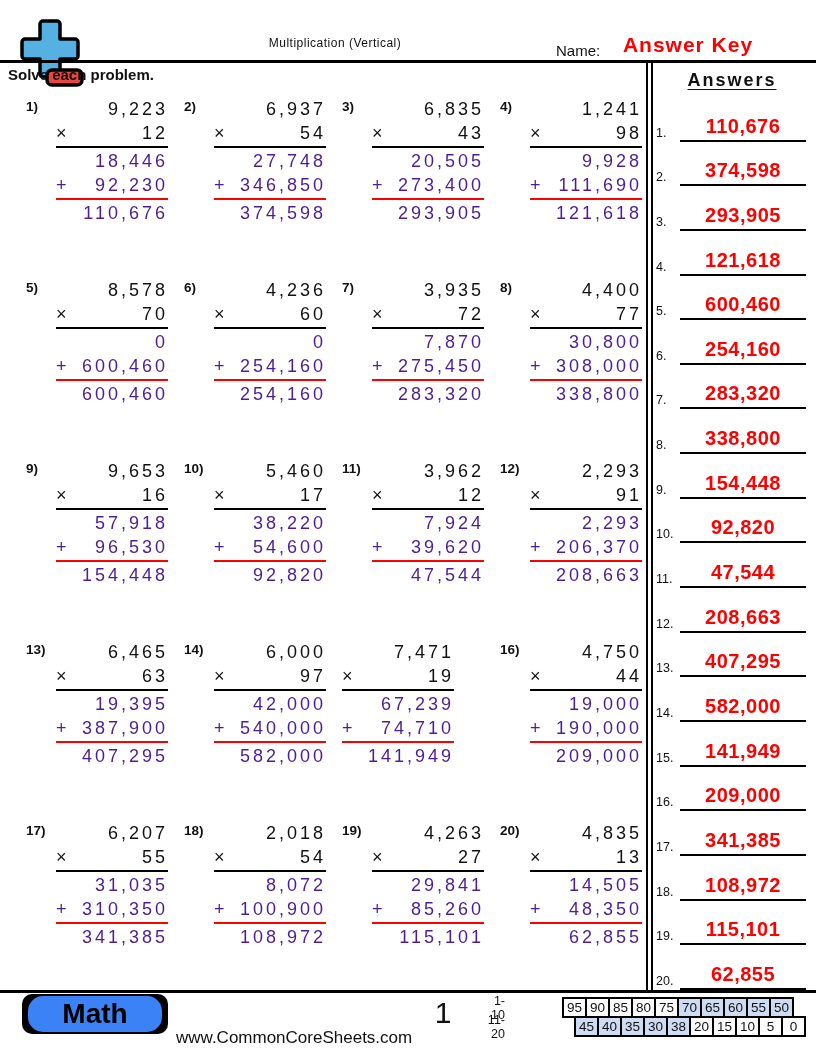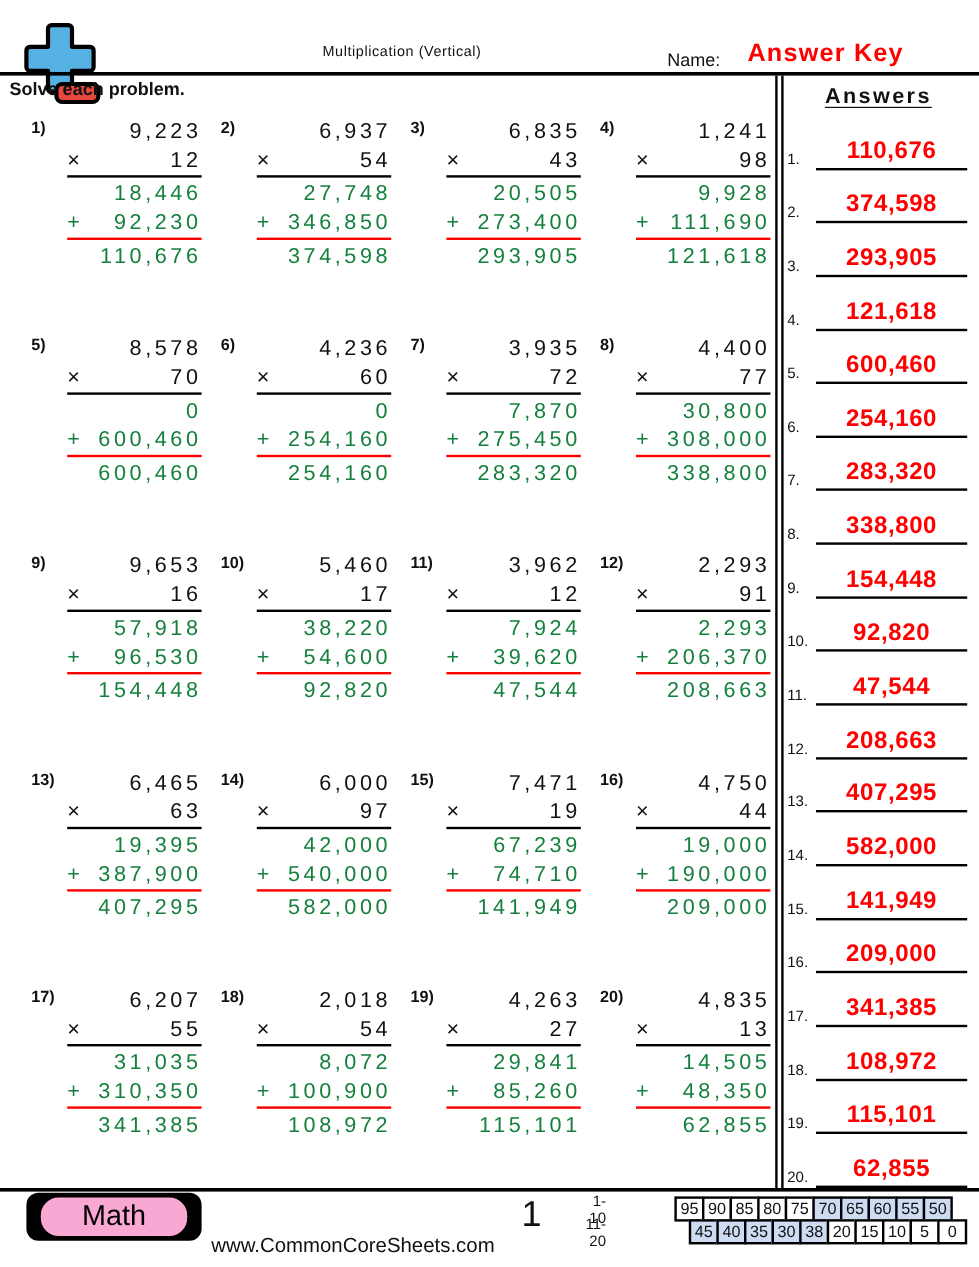--- a/index.html
+++ b/index.html
@@ -26,40 +26,40 @@
 
   
   .problems { position:absolute; left:26px; top:97px; width:620px;
               display:grid; grid-template-columns:repeat(4,1fr); column-gap:12px; row-gap:53px; }
   .problem { display:flex; }
   .p-label { width:30px; font-size:13.5px; font-weight:bold; padding-top:2px; }
   .p-body  { width:112px; font-size:18px; letter-spacing:3px; line-height:24px; }
   .p-row   { text-align:right; white-space:nowrap; }
   .p-mult  { display:flex; justify-content:space-between;
              border-bottom:2.5px solid #000; padding-bottom:1px; margin-bottom:1px; }
-  .red     { color:#15803d; }
+  .red     { color:#4c1d95; }
   .p-plusrow { display:flex; justify-content:space-between;
                border-bottom:2.5px solid #f00; padding-bottom:1px; margin-bottom:1px; }
 
   
   .answers-title { position:absolute; left:656px; top:70px; width:152px; text-align:center;
                    font-size:18px; font-weight:bold; letter-spacing:2px;
                    text-decoration:underline; text-underline-offset:3px; }
   .answers-list { position:absolute; left:656px; top:97px; width:150px; }
   .answer-entry { height:44.65px; display:flex; align-items:flex-end; }
   .a-num  { width:24px; font-size:12.5px; padding-bottom:2px; }
   .a-line { flex:1; border-bottom:2px solid #000; text-align:center;
             color:#f00; font-weight:bold; font-size:20px; letter-spacing:.5px; padding-bottom:2px; }
 
   
   .bottom-rule { position:absolute; left:0; top:990px; width:816px; height:3px; background:#000; }
   .math-badge { position:absolute; left:22px; top:994px; width:146px; height:40px; background:#000;
                 border-radius:10px; display:flex; align-items:center; justify-content:center; }
-  .math-badge-inner { background:#f9a8d4; border:2px solid #000; border-radius:17px;
-                      padding:2px 34px; font-weight:normal; font-size:24px; color:#000; }
+  .math-badge-inner { background:#3b82f6; border:2px solid #000; border-radius:17px;
+                      padding:2px 34px; font-weight:bold; font-size:28px; color:#000; }
   .footer-url { position:absolute; left:176px; top:1028px; font-size:17px; }
   .page-num { position:absolute; left:418px; top:996px; width:50px; text-align:center; font-size:30px; }
   .score-grid { position:absolute; right:10px; top:997px; }
   .score-row { display:flex; align-items:center; height:21px; }
   .score-row + .score-row { margin-top:-2px;gap:12px; }
   .score-label { width:36px; text-align:right; font-size:12.5px; padding-right:16px; }
   .score-cells { display:flex;padding-left:43px; }
   .score-cell { width:25px; height:21px; border:2px solid #000; margin-left:-2px;
                 font-size:13.5px; text-align:center; line-height:17px; background:#fff; }
   .score-cell.hl { background:#cddcf2; }
@@ -316,21 +316,20 @@
         <div class="p-row red">42,000</div>
         <div class="p-plusrow red">
           <span>+</span>
           <span>540,000</span>
         </div>
         <div class="p-row red">582,000</div>
       </div>
     </div>
 
     <div class="problem">
-      <div class="p-label">15)</div>
       <div class="p-body">
         <div class="p-row">7,471</div>
         <div class="p-mult">
           <span>×</span>
           <span>19</span>
         </div>
         <div class="p-row red">67,239</div>
         <div class="p-plusrow red">
           <span>+</span>
           <span>74,710</span>

